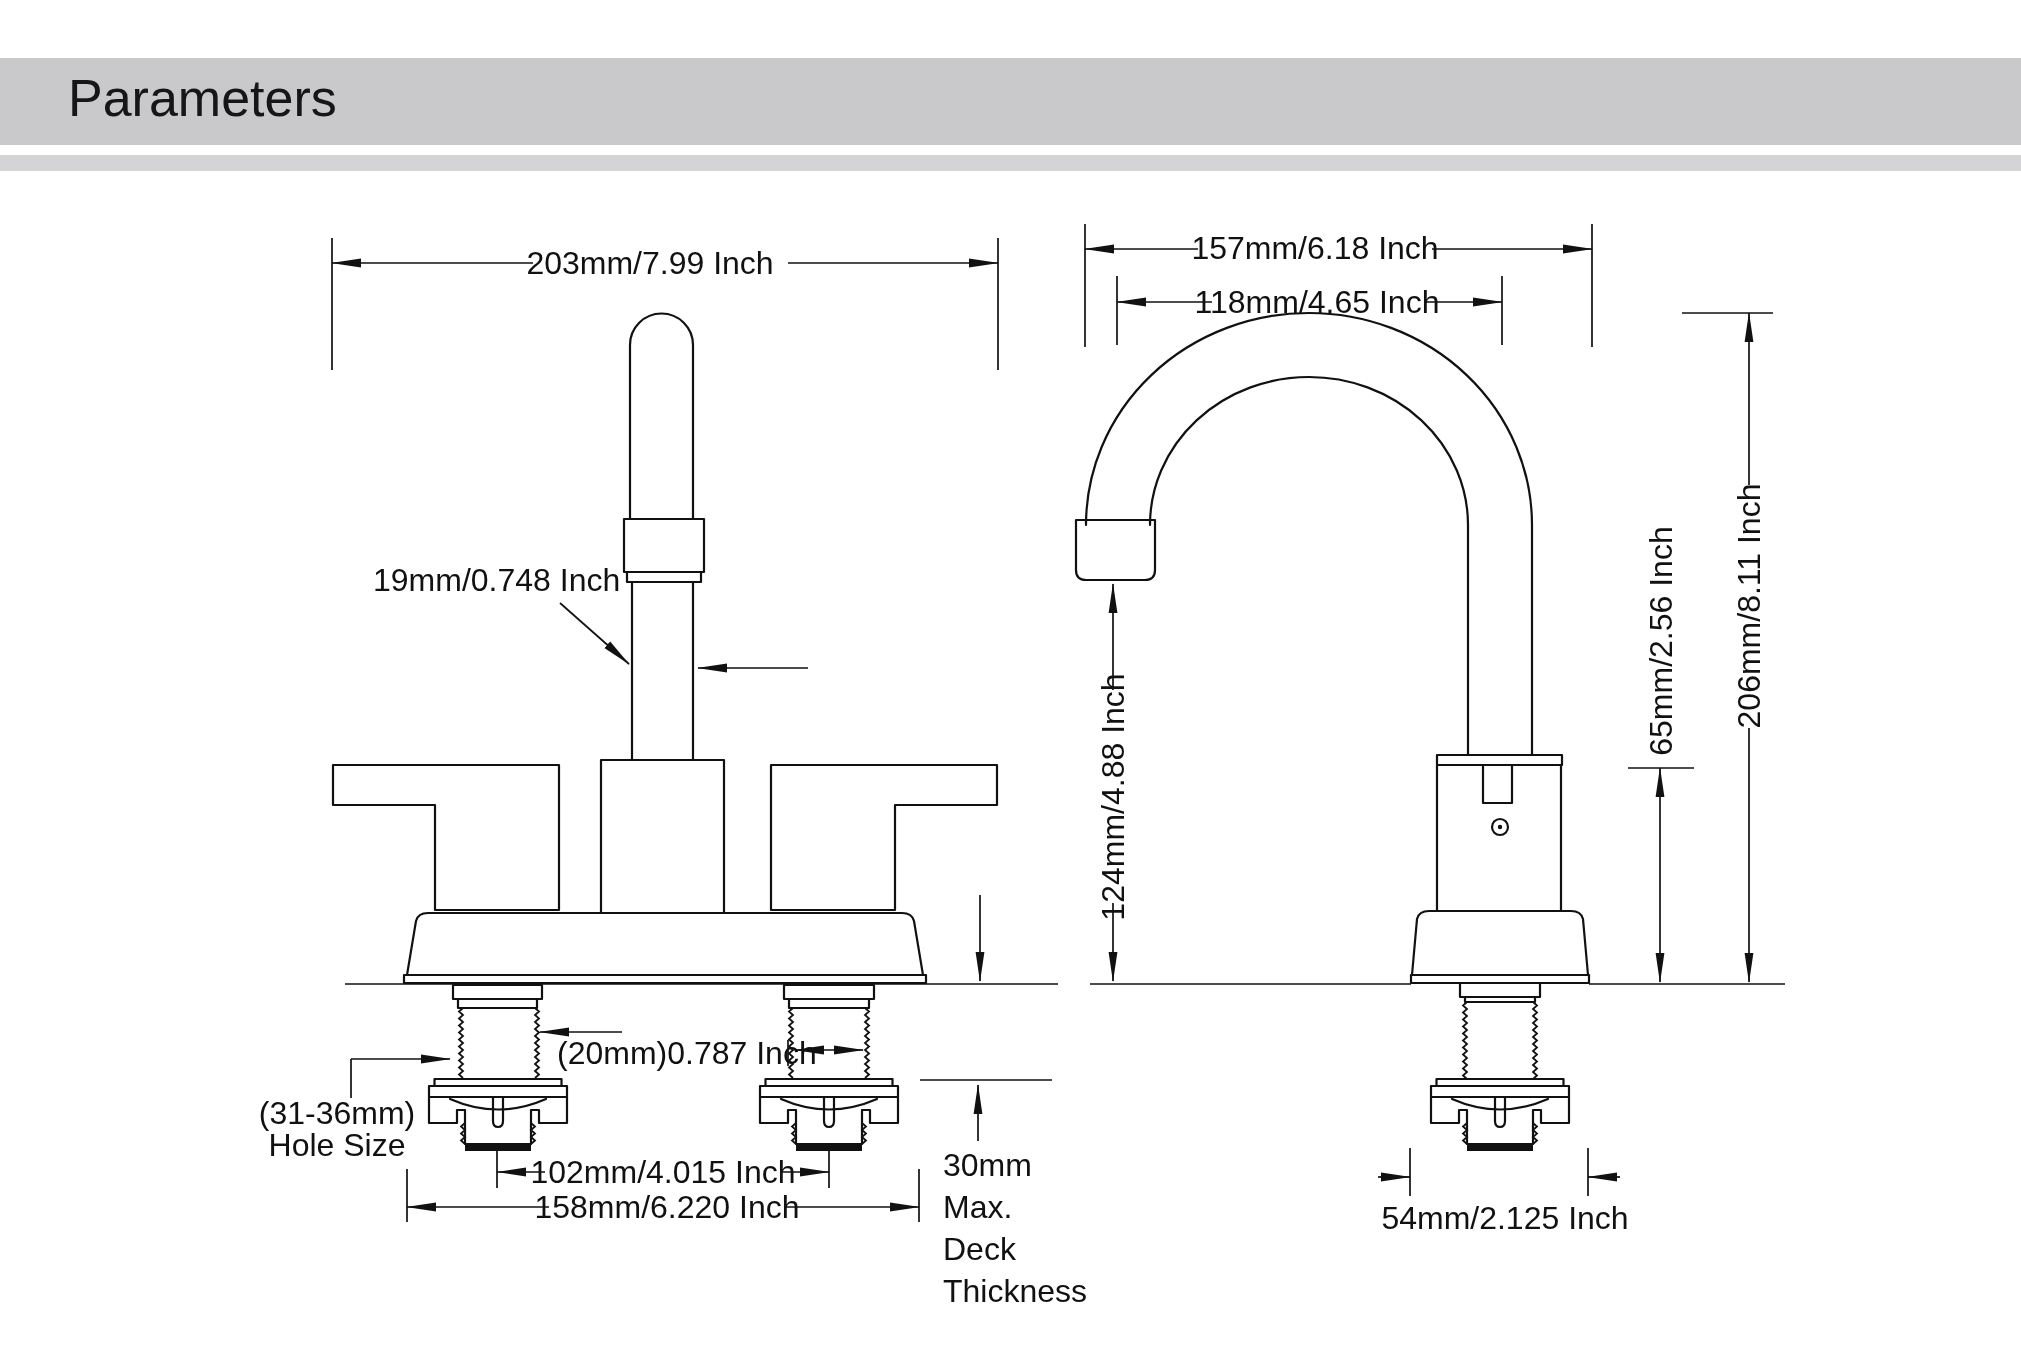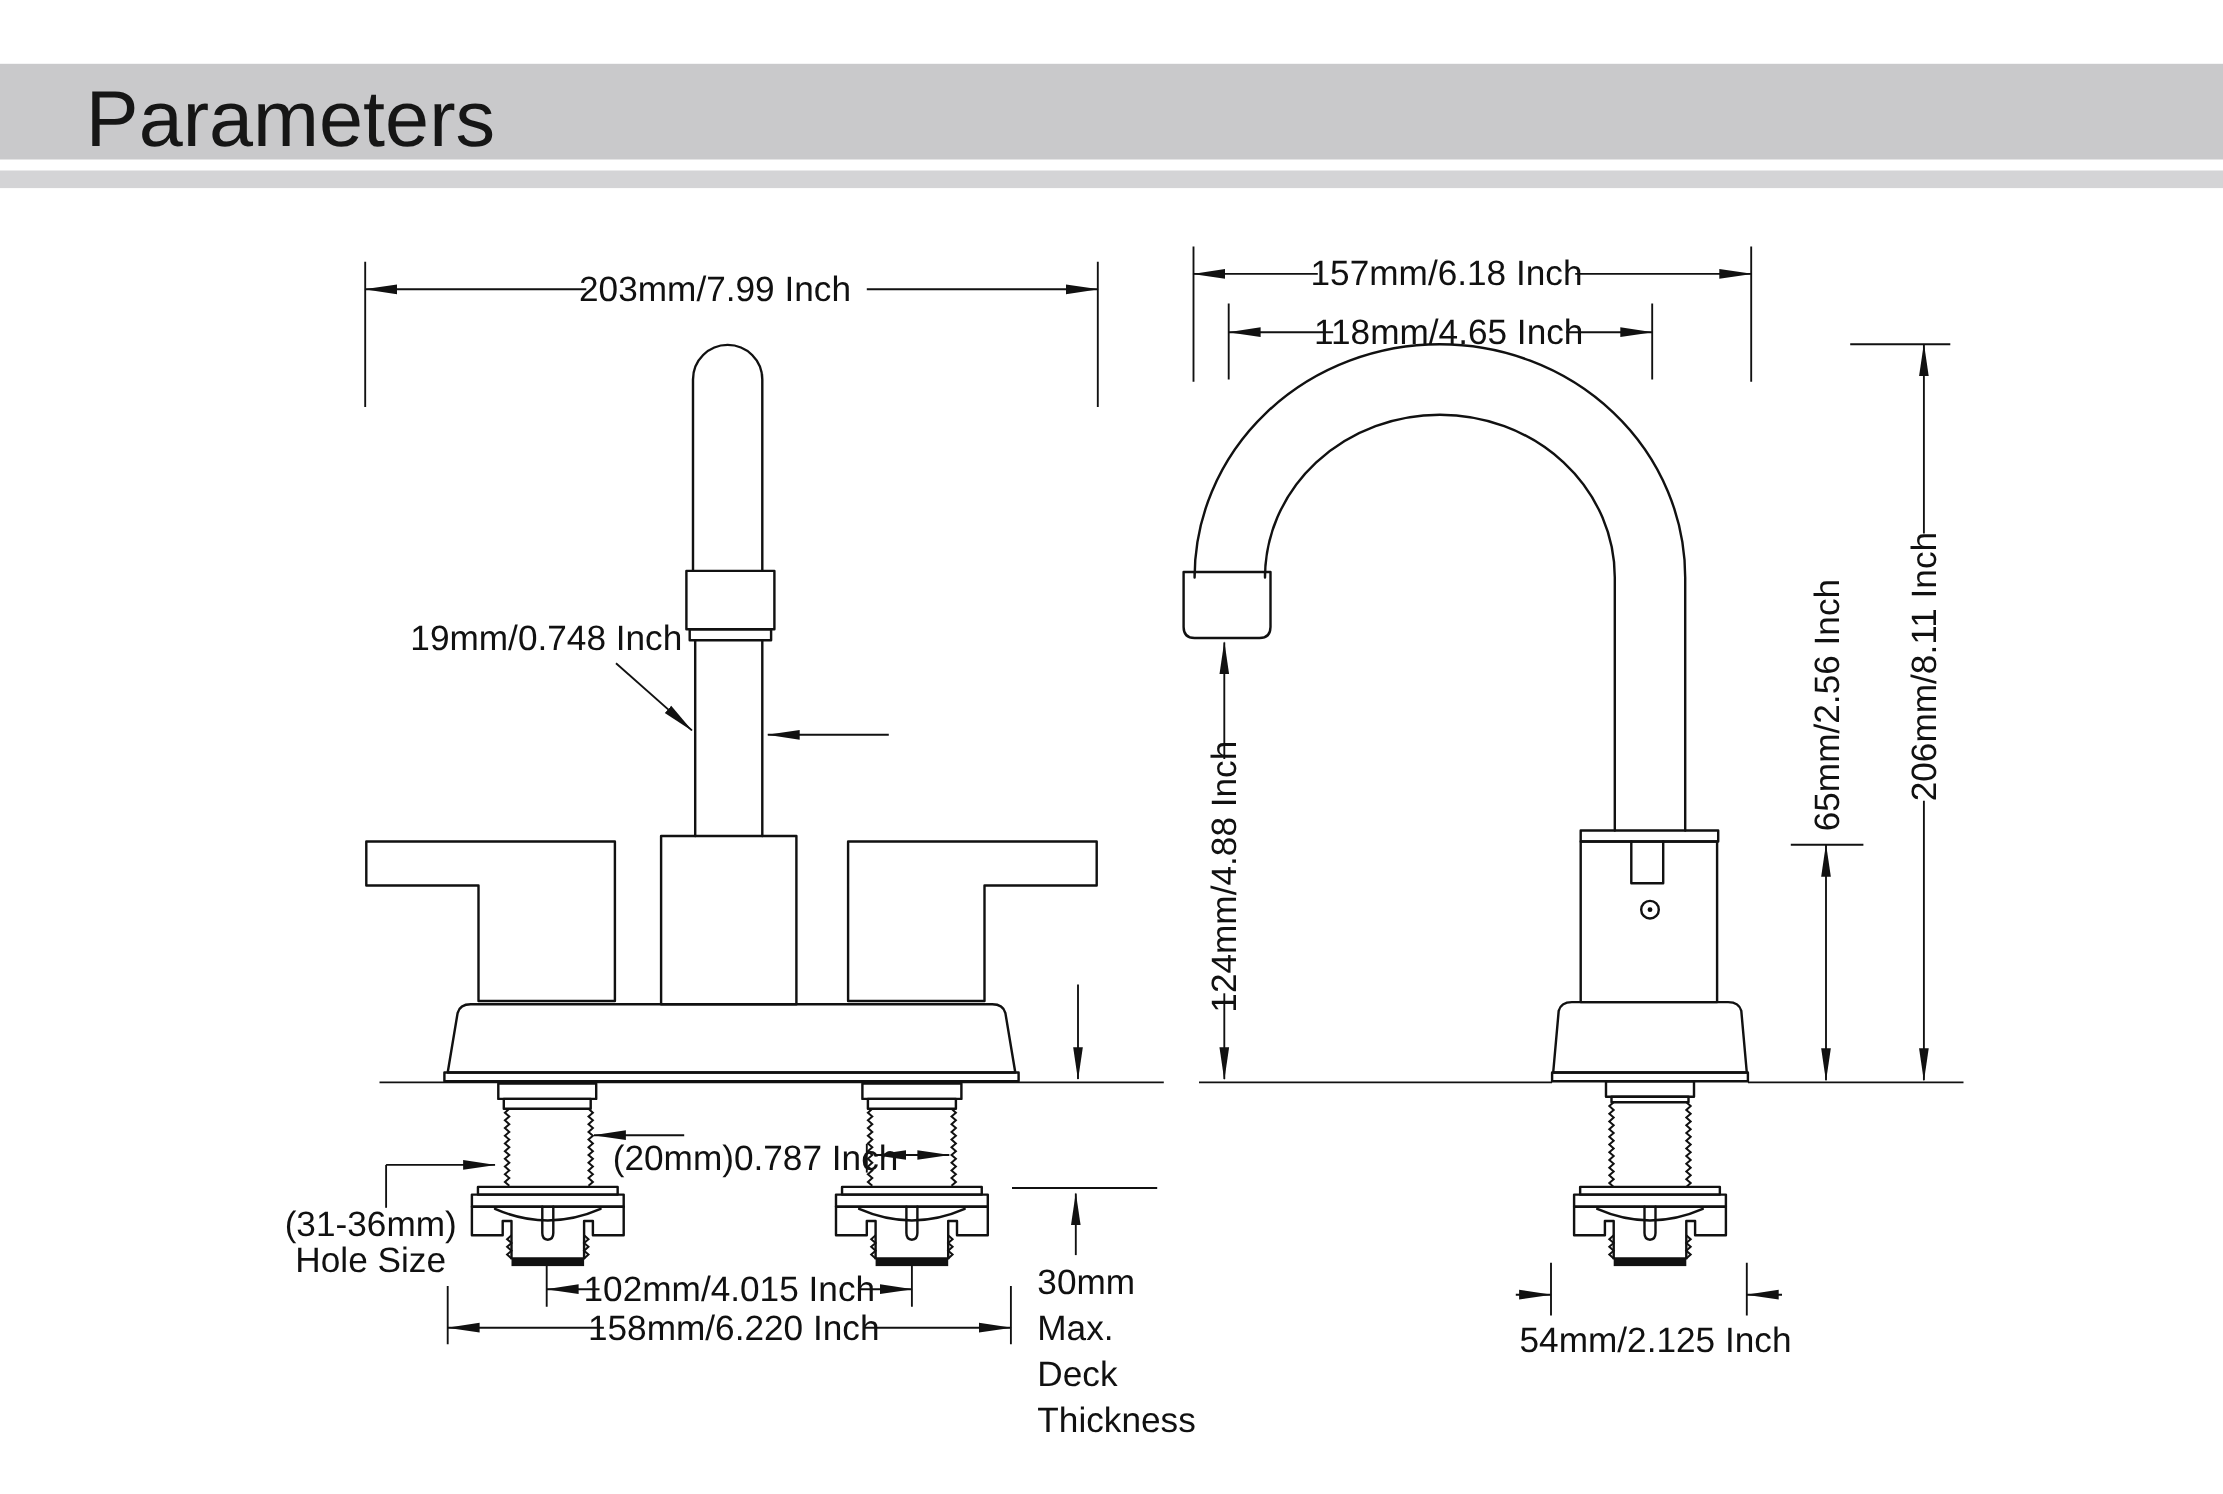--- a/index.html
+++ b/index.html
@@ -1,21 +1,21 @@
 <!DOCTYPE html>
 <html><head>
 <meta charset="utf-8">
 <style>
   html,body{margin:0;padding:0;background:#fff;}
   .page{position:relative;width:2021px;height:1358px;background:#fff;overflow:hidden;
         font-family:"Liberation Sans",sans-serif;}
   .band{position:absolute;left:0;width:100%;}
   .band-main{top:58px;height:87px;background:#c9c9cb;}
   .band-thin{top:155px;height:16px;background:#d4d4d6;}
-  .title{position:absolute;left:78px;top:68px;font-size:72px;color:#161616;
+  .title{position:absolute;left:68px;top:68px;font-size:52px;color:#161616;
          font-family:"Liberation Sans",sans-serif;letter-spacing:0;}
   svg{position:absolute;left:0;top:0;}
   .ol{fill:none;stroke:#111;stroke-width:2.2;stroke-linejoin:round;stroke-linecap:round;}
   .dim{fill:none;stroke:#111;stroke-width:1.7;}
   .zz{fill:none;stroke:#111;stroke-width:1.8;}
   .cap{fill:#111;stroke:none;}
   text{fill:#111;font-family:"Liberation Sans",sans-serif;font-size:32px;}
   .mid{text-anchor:middle;}
 </style>
 </head>

